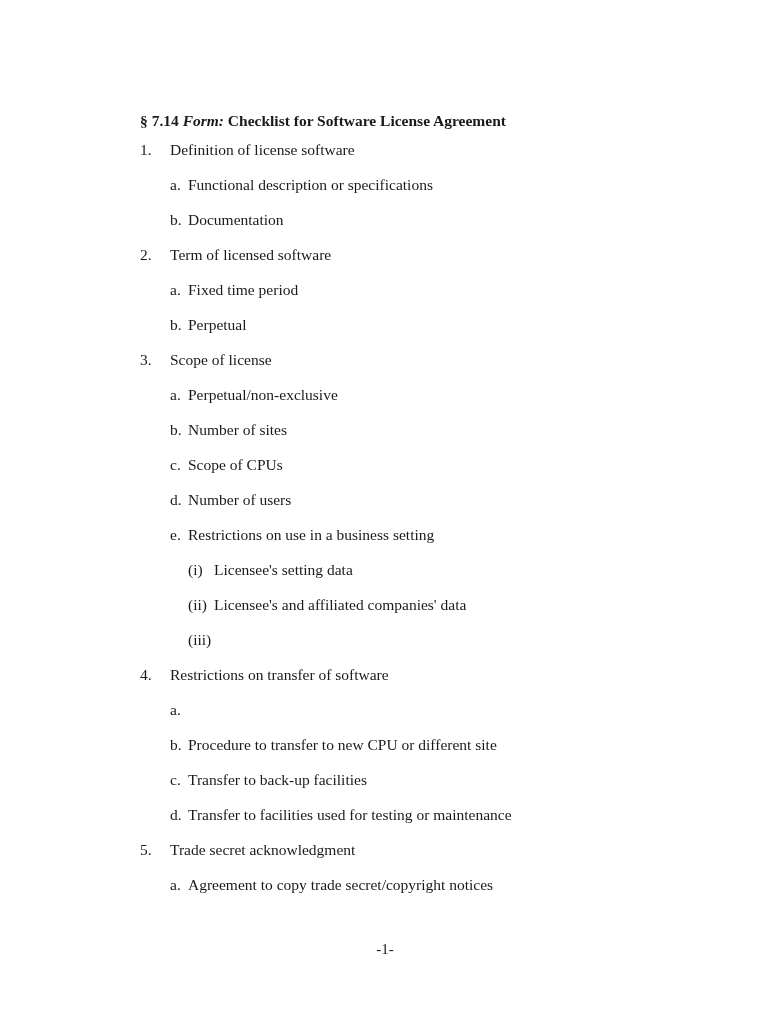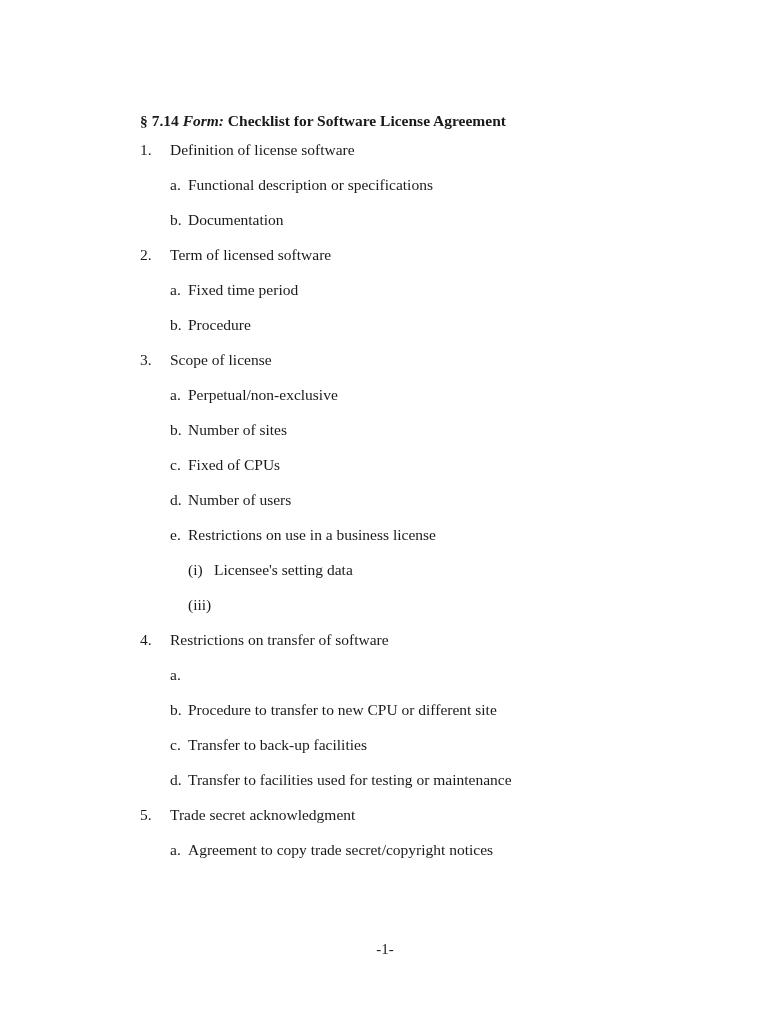--- a/index.html
+++ b/index.html
@@ -99,49 +99,53 @@
       <div class="line level-1">
         <span class="marker">2.</span>
         <span class="text">Term of licensed software</span>
       </div>
       <div class="line level-2">
         <span class="marker">a.</span>
         <span class="text">Fixed time period</span>
       </div>
       <div class="line level-2">
         <span class="marker">b.</span>
-        <span class="text">Procedure</span>
+        <span class="text">Perpetual</span>
       </div>
       <div class="line level-1">
         <span class="marker">3.</span>
         <span class="text">Scope of license</span>
       </div>
       <div class="line level-2">
         <span class="marker">a.</span>
         <span class="text">Perpetual/non-exclusive</span>
       </div>
       <div class="line level-2">
         <span class="marker">b.</span>
         <span class="text">Number of sites</span>
       </div>
       <div class="line level-2">
         <span class="marker">c.</span>
-        <span class="text">Fixed of CPUs</span>
+        <span class="text">Scope of CPUs</span>
       </div>
       <div class="line level-2">
         <span class="marker">d.</span>
         <span class="text">Number of users</span>
       </div>
       <div class="line level-2">
         <span class="marker">e.</span>
-        <span class="text">Restrictions on use in a business license</span>
+        <span class="text">Restrictions on use in a business setting</span>
       </div>
       <div class="line level-3">
         <span class="marker">(i)</span>
         <span class="text">Licensee's setting data</span>
+      </div>
+      <div class="line level-3">
+        <span class="marker">(ii)</span>
+        <span class="text">Licensee's and affiliated companies' data</span>
       </div>
       <div class="line level-3">
         <span class="marker">(iii)</span>
       </div>
       <div class="line level-1">
         <span class="marker">4.</span>
         <span class="text">Restrictions on transfer of software</span>
       </div>
       <div class="line level-2">
         <span class="marker">a.</span>

